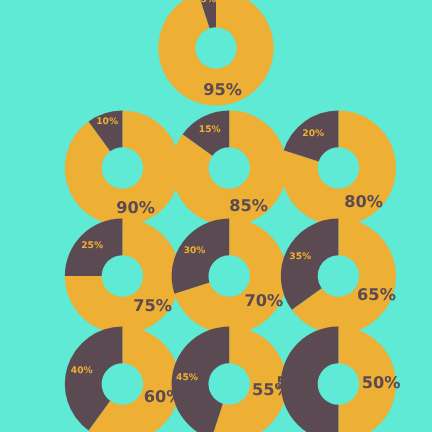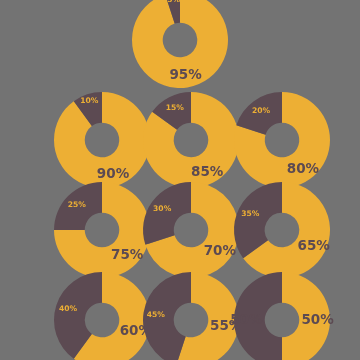--- a/index.html
+++ b/index.html
@@ -11,21 +11,21 @@
     width: 360px;
     height: 360px;
     font-family: "Liberation Sans", sans-serif;
     overflow: hidden;
     position: relative;
   }
   #stage {
     position: relative;
     width: 360px;
     height: 360px;
-    background: #737373;
+    background: #5eead4;
   }
   .donut {
     position: absolute;
     width: 96px;
     height: 96px;
   }
   .donut svg {
     display: block;
     width: 96px;
     height: 96px;

